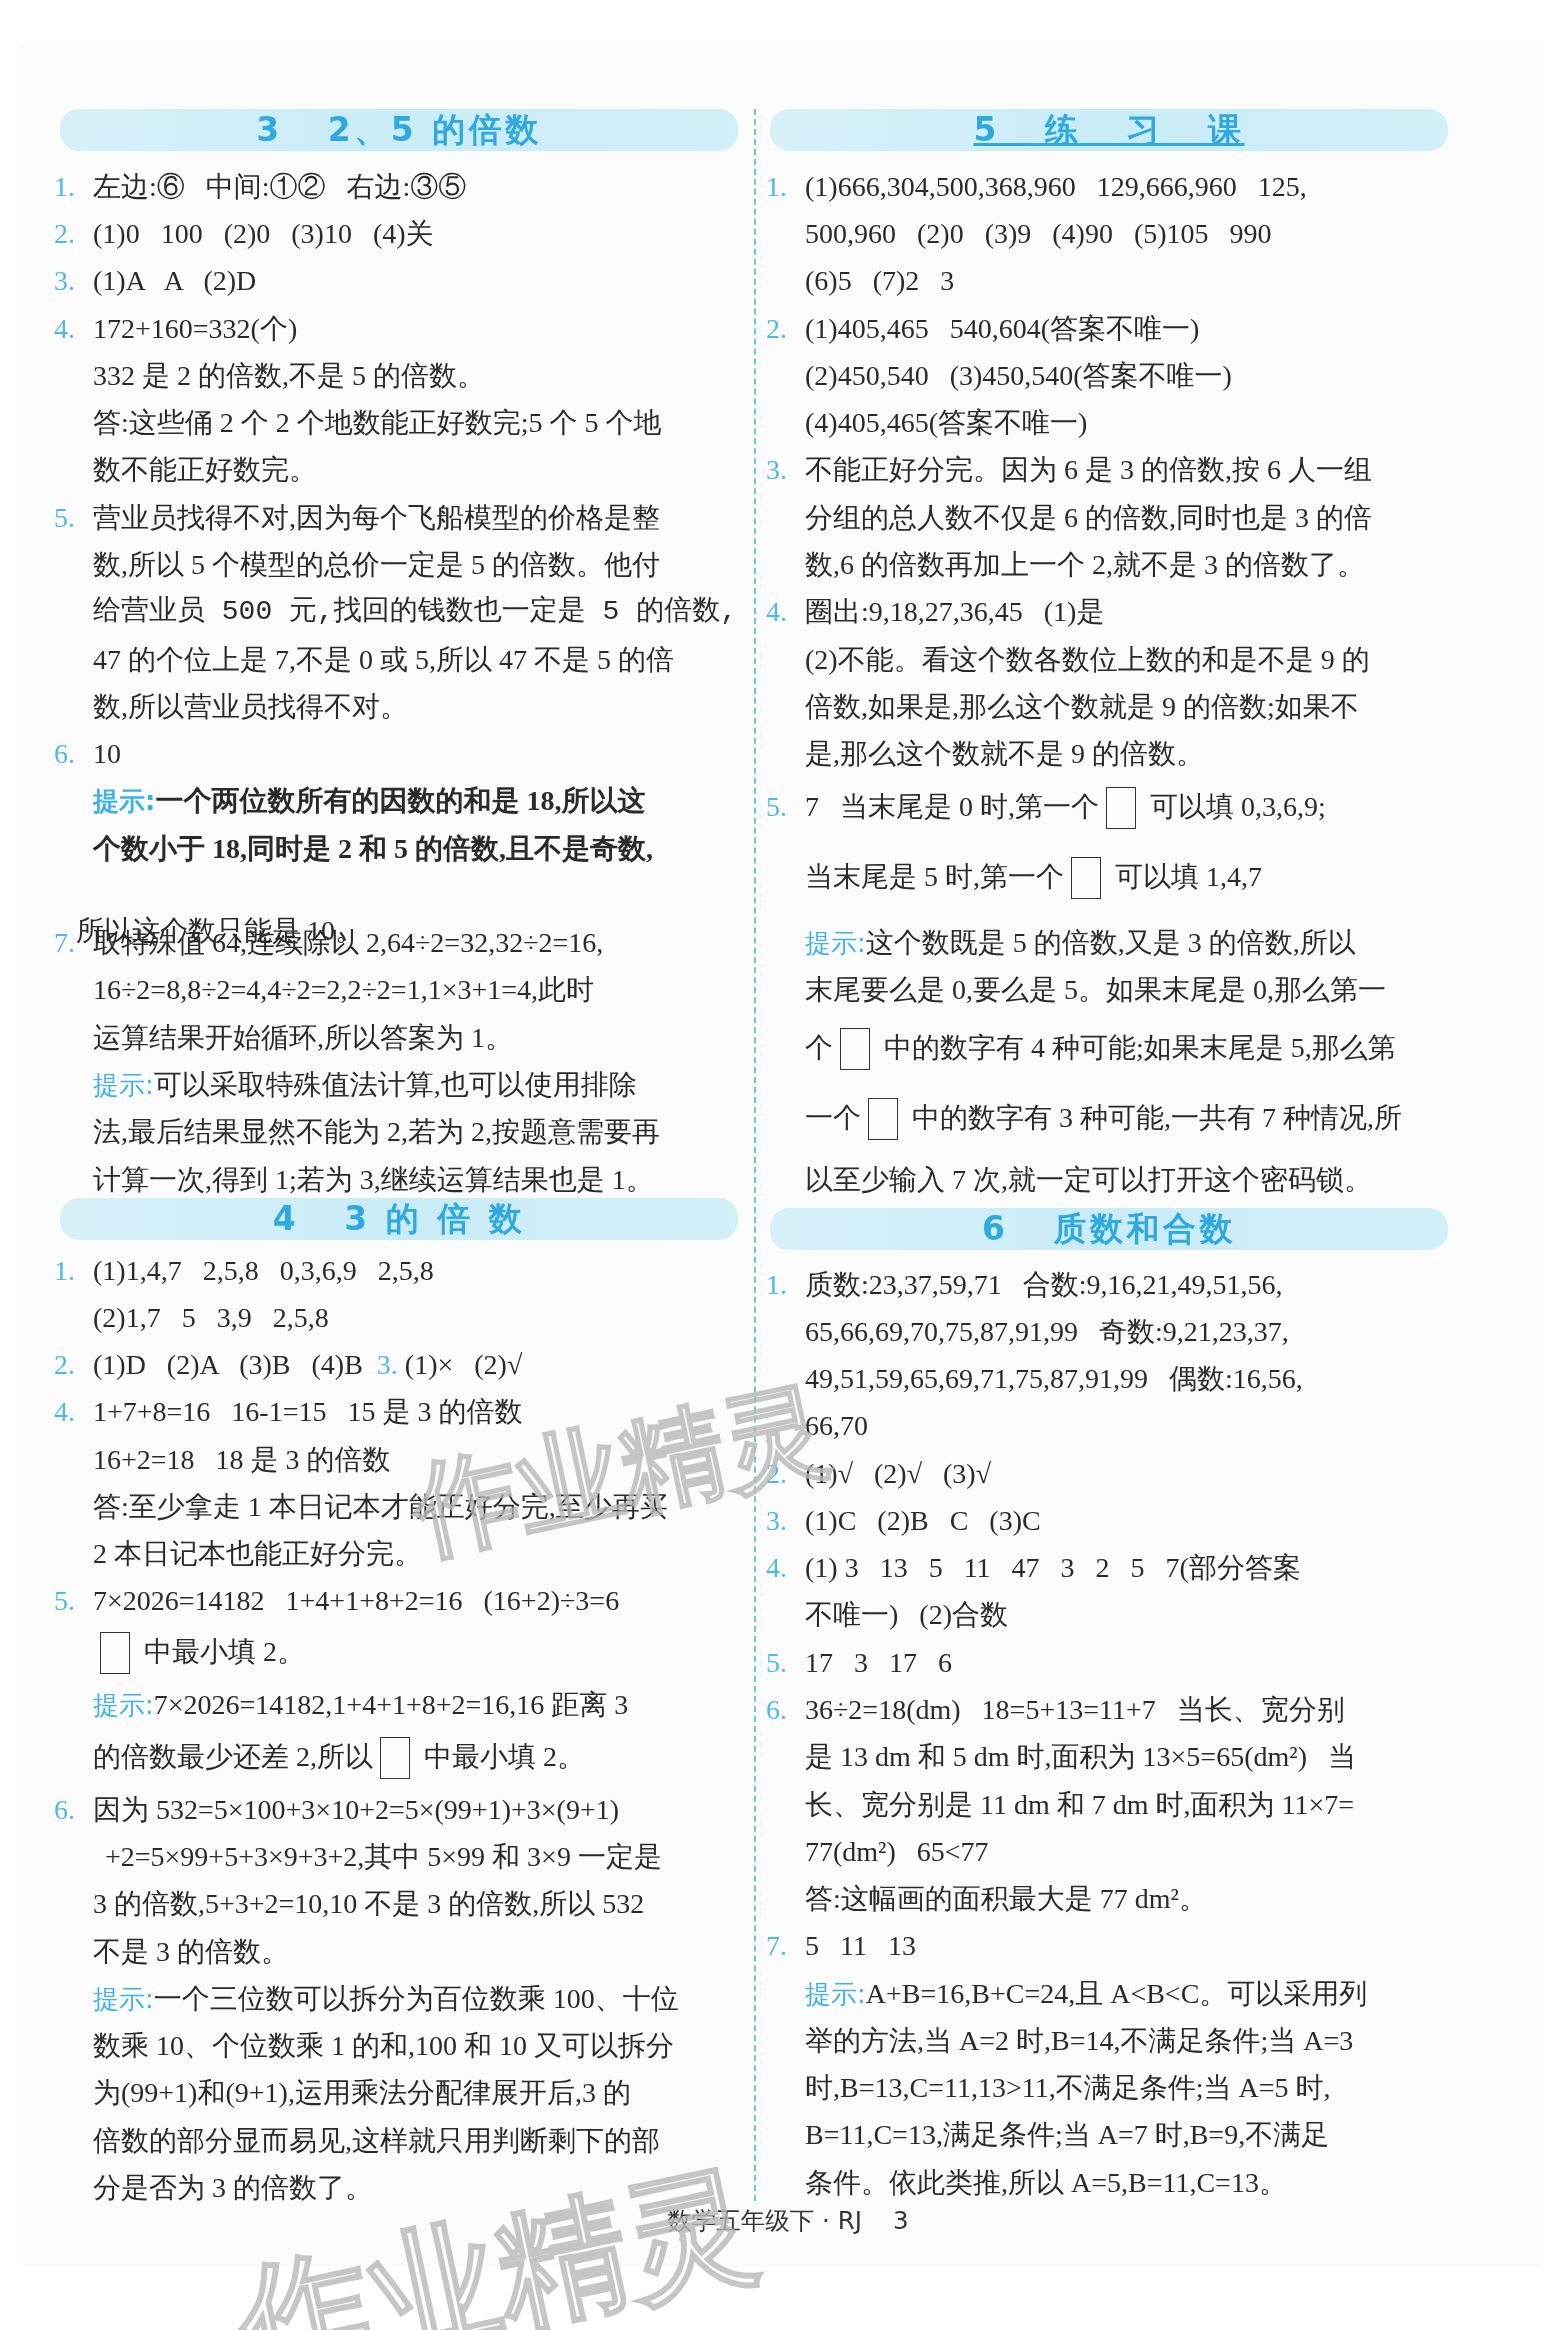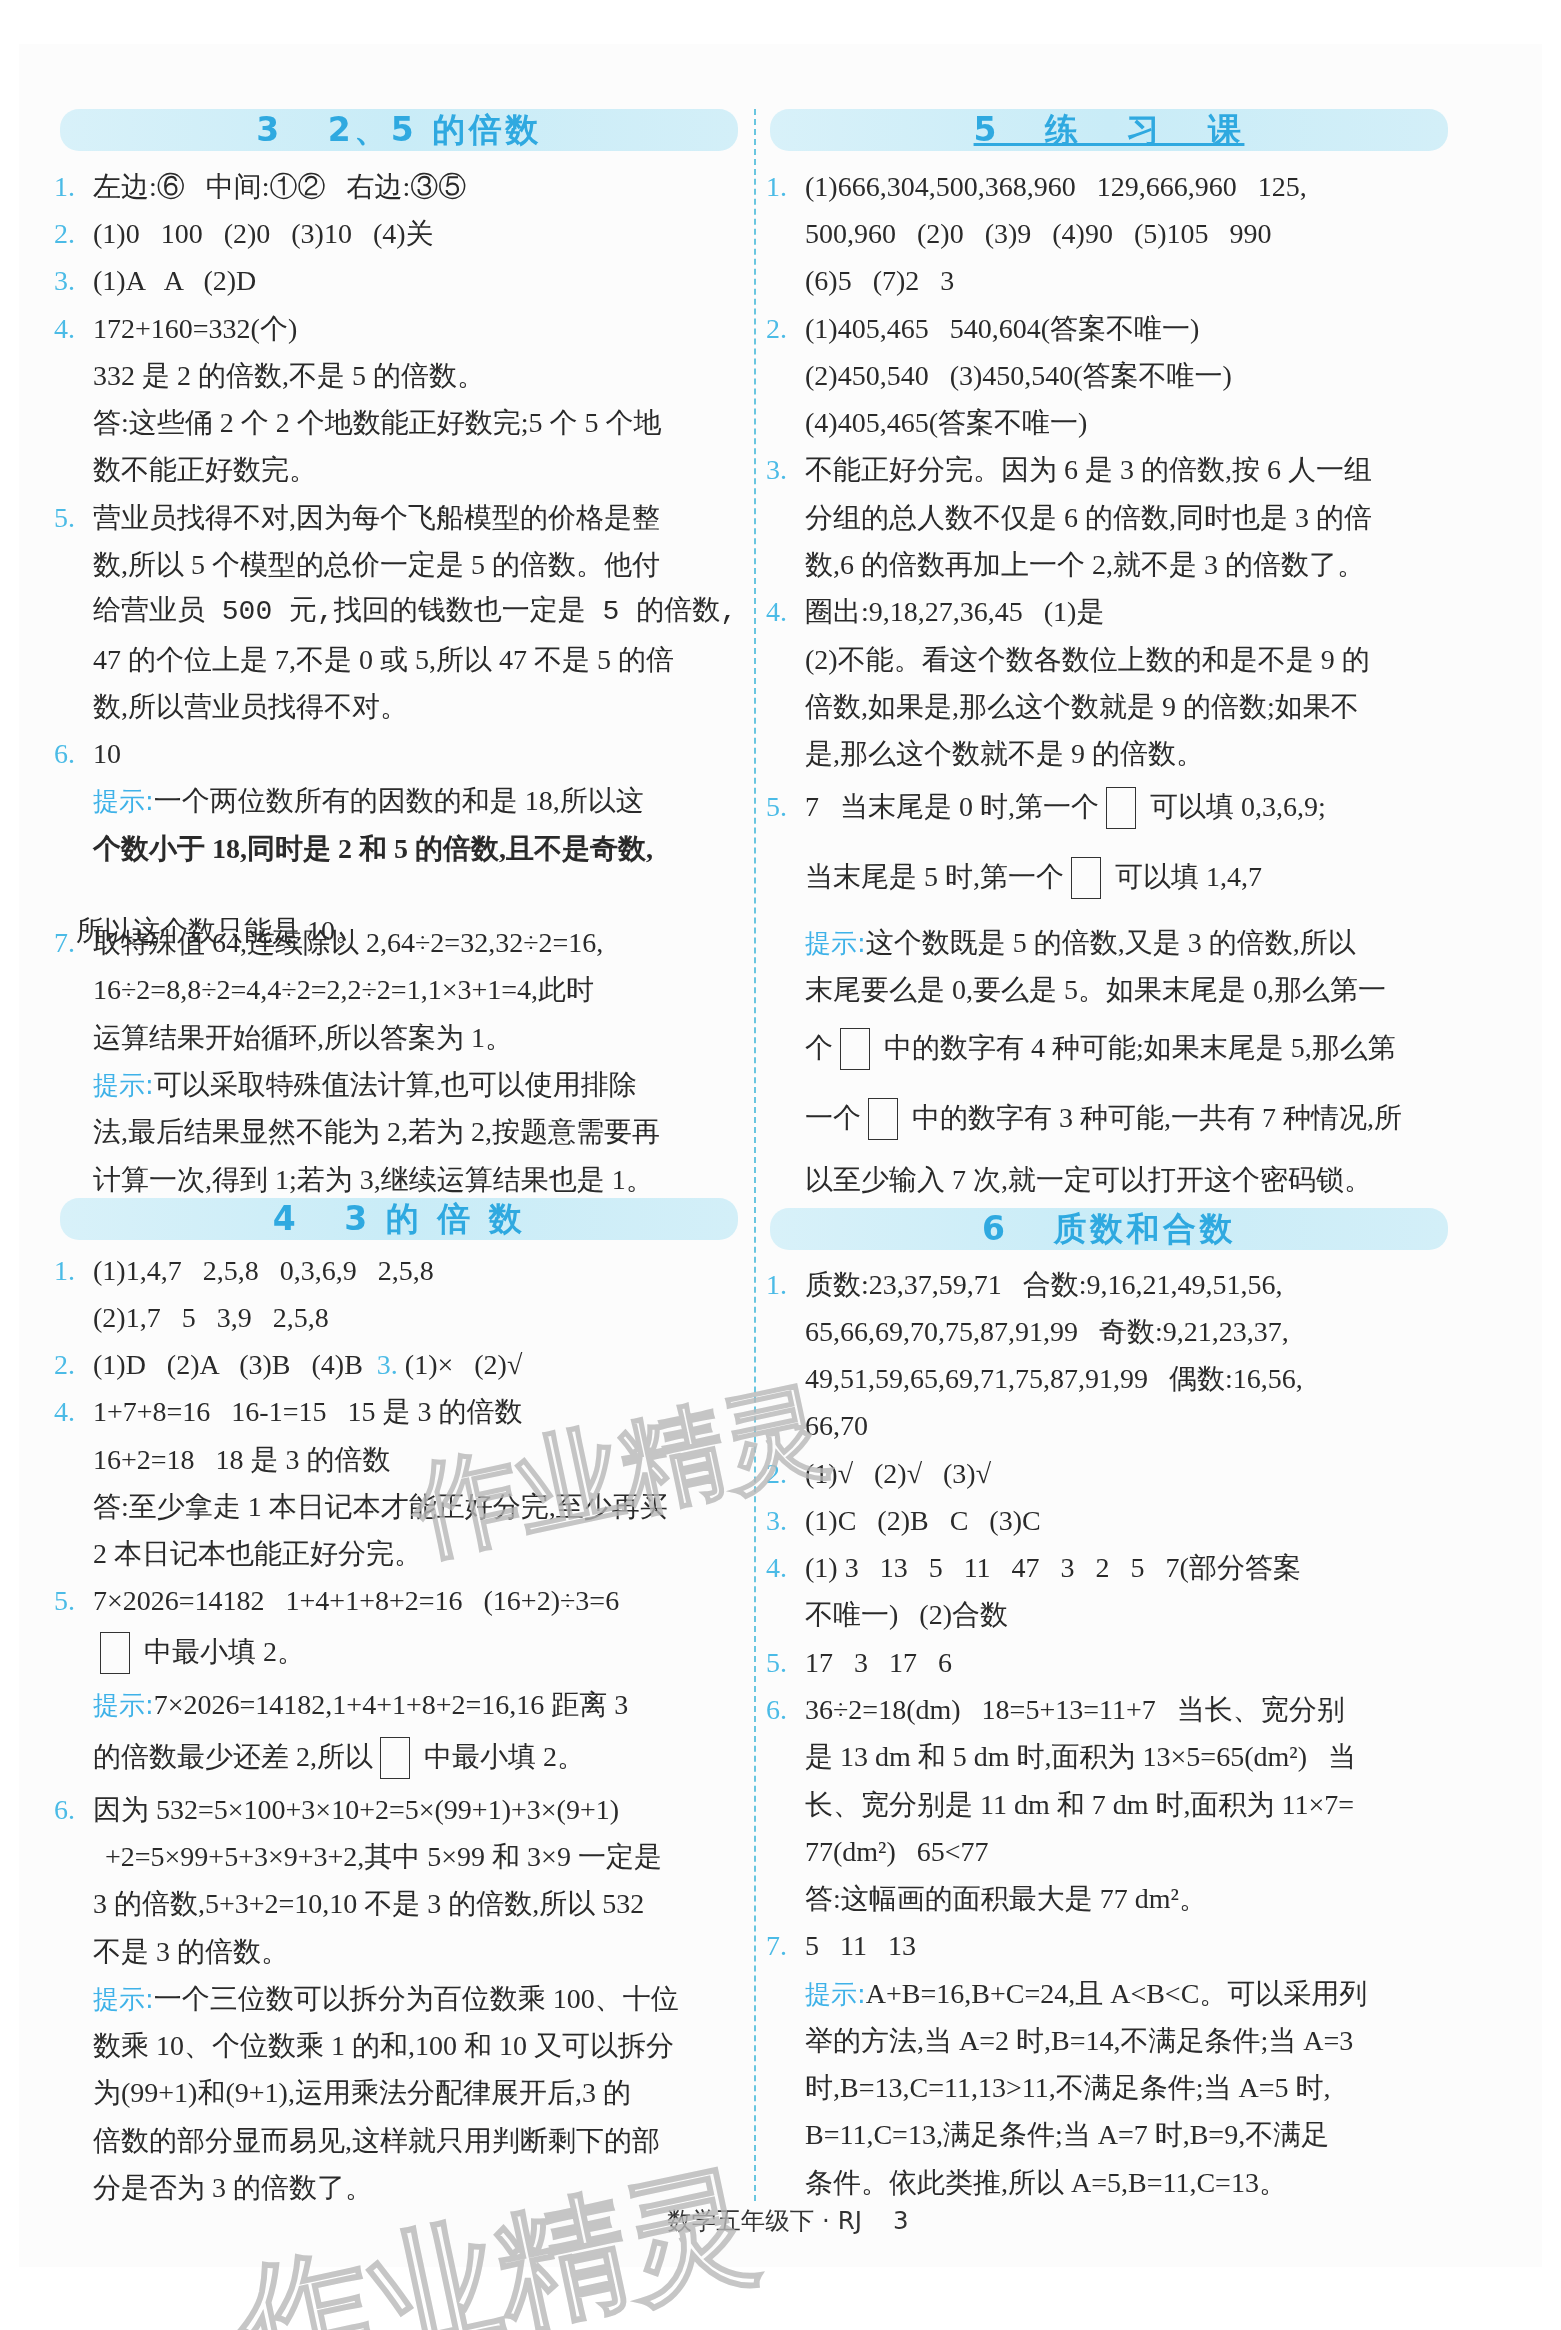--- a/index.html
+++ b/index.html
@@ -75,21 +75,21 @@
     <div class="line" style="left: 93px; top: 399px; width: 648px;"><span class="seg">答:这些俑 2 个 2 个地数能正好数完;5 个 5 个地</span></div>
     <div class="line" style="left: 93px; top: 446px; width: 648px;"><span class="seg">数不能正好数完。</span></div>
     <div class="line num" style="left: 54px; top: 494px;">5.</div>
     <div class="line" style="left: 93px; top: 494px; width: 648px;"><span class="seg">营业员找得不对,因为每个飞船模型的价格是整</span></div>
     <div class="line" style="left: 93px; top: 541px; width: 648px;"><span class="seg">数,所以 5 个模型的总价一定是 5 的倍数。他付</span></div>
     <div class="line" style="left: 93px; top: 588px; width: 648px; font-family: Liberation Mono, monospace;"><span class="seg">给营业员 500 元,找回的钱数也一定是 5 的倍数,</span></div>
     <div class="line" style="left: 93px; top: 636px; width: 648px;"><span class="seg">47 的个位上是 7,不是 0 或 5,所以 47 不是 5 的倍</span></div>
     <div class="line" style="left: 93px; top: 683px; width: 648px;"><span class="seg">数,所以营业员找得不对。</span></div>
     <div class="line num" style="left: 54px; top: 730px;">6.</div>
     <div class="line" style="left: 93px; top: 730px; width: 648px;"><span class="seg">10</span></div>
-    <div class="line" style="left: 93px; top: 777px; width: 648px;"><span class="seg hint">提示:</span><span class="seg">一个两位数所有的因数的和是 18,所以这</span></div>
+    <div class="line" style="left: 93px; top: 777px; width: 648px; font-weight: bold;"><span class="seg hint">提示:</span><span class="seg">一个两位数所有的因数的和是 18,所以这</span></div>
     <div class="line" style="left: 93px; top: 825px; width: 648px; font-weight: bold;"><span class="seg">个数小于 18,同时是 2 和 5 的倍数,且不是奇数,</span></div>
     <div class="line" style="left: 76px; top: 872px; width: 648px; margin-top: 35px;"><span class="seg">所以这个数只能是 10。</span></div>
     <div class="line num" style="left: 54px; top: 919px;">7.</div>
     <div class="line" style="left: 93px; top: 919px; width: 648px;"><span class="seg">取特殊值 64,连续除以 2,64÷2=32,32÷2=16,</span></div>
     <div class="line" style="left: 93px; top: 966px; width: 648px;"><span class="seg">16÷2=8,8÷2=4,4÷2=2,2÷2=1,1×3+1=4,此时</span></div>
     <div class="line" style="left: 93px; top: 1014px; width: 648px;"><span class="seg">运算结果开始循环,所以答案为 1。</span></div>
     <div class="line" style="left: 93px; top: 1061px; width: 648px;"><span class="seg hint">提示:</span><span class="seg">可以采取特殊值法计算,也可以使用排除</span></div>
     <div class="line" style="left: 93px; top: 1108px; width: 648px;"><span class="seg">法,最后结果显然不能为 2,若为 2,按题意需要再</span></div>
     <div class="line" style="left: 93px; top: 1156px; width: 648px;"><span class="seg">计算一次,得到 1;若为 3,继续运算结果也是 1。</span></div>
     <div class="sec-head" style="left: 60px; top: 1198px; width: 678px;">

